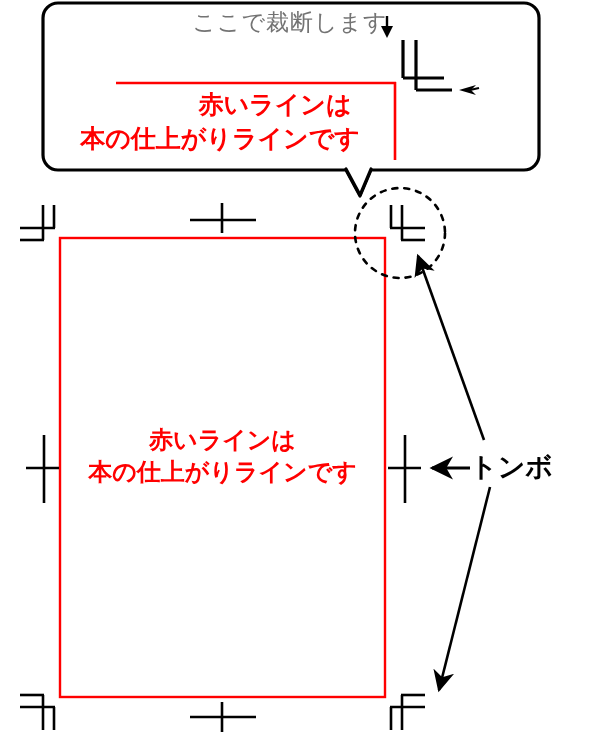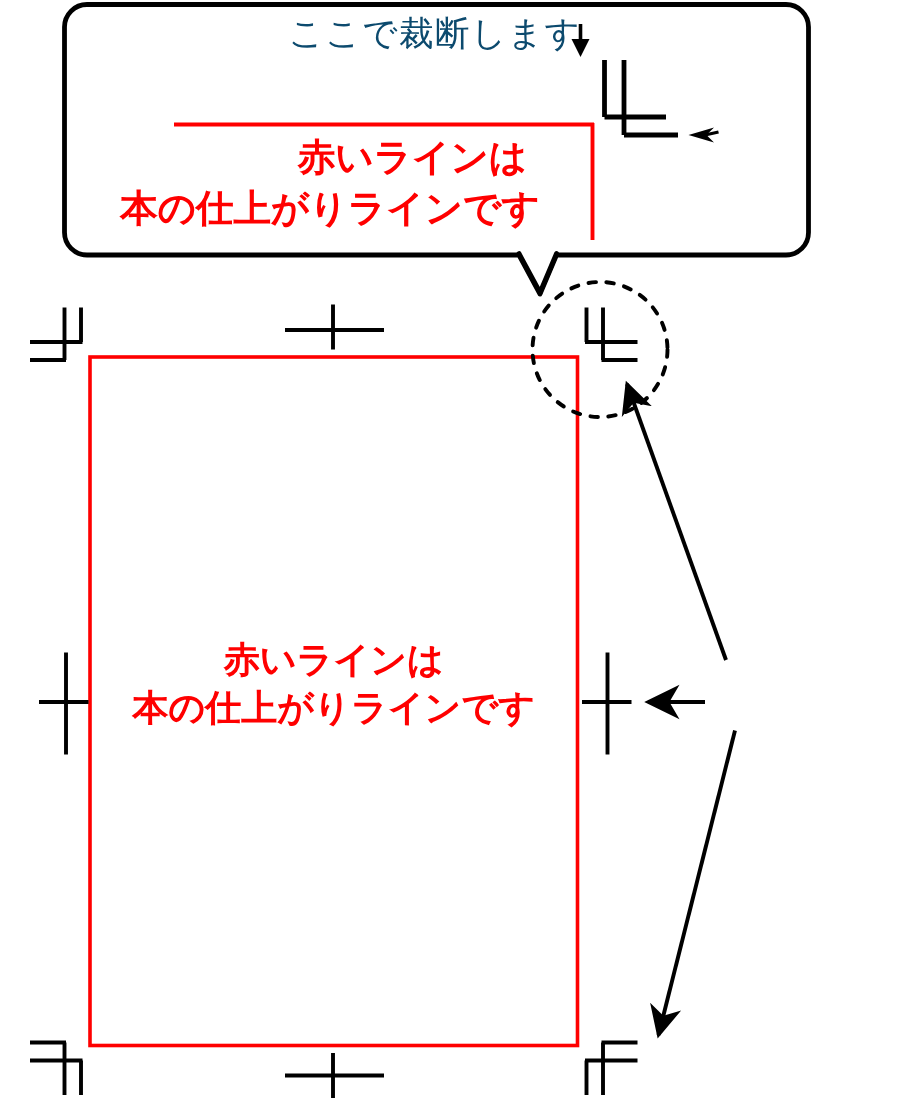--- a/index.html
+++ b/index.html
@@ -32,21 +32,21 @@
     position: absolute;
     white-space: nowrap;
     font-family: "Liberation Sans", "DejaVu Sans", sans-serif;
   }
   #bubble-heading {
     left: 0;
     top: 7px;
     width: 580px;
     text-align: center;
     font-size: 23px;
-    color: #0c4a6e;
+    color: #737373;
     letter-spacing: 1px;
     font-weight: 500;
   }
   .bubble-red-line {
     color: #ff0000;
     font-size: 25px;
     font-weight: bold;
     letter-spacing: 0px;
     text-align: center;
   }
@@ -180,14 +180,15 @@
   <div class="txt" id="bubble-heading">ここで裁断します</div>
 
   <div class="txt bubble-red-line" id="bubble-red-1">赤いラインは</div>
 
   <div class="txt bubble-red-line" id="bubble-red-2">本の仕上がりラインです</div>
 
   <div class="txt page-red-line" id="page-red-1">赤いラインは</div>
 
   <div class="txt page-red-line" id="page-red-2">本の仕上がりラインです</div>
 
+  <div class="txt" id="tombo-label">トンボ</div>
 
 </div>
 
 </body></html>

